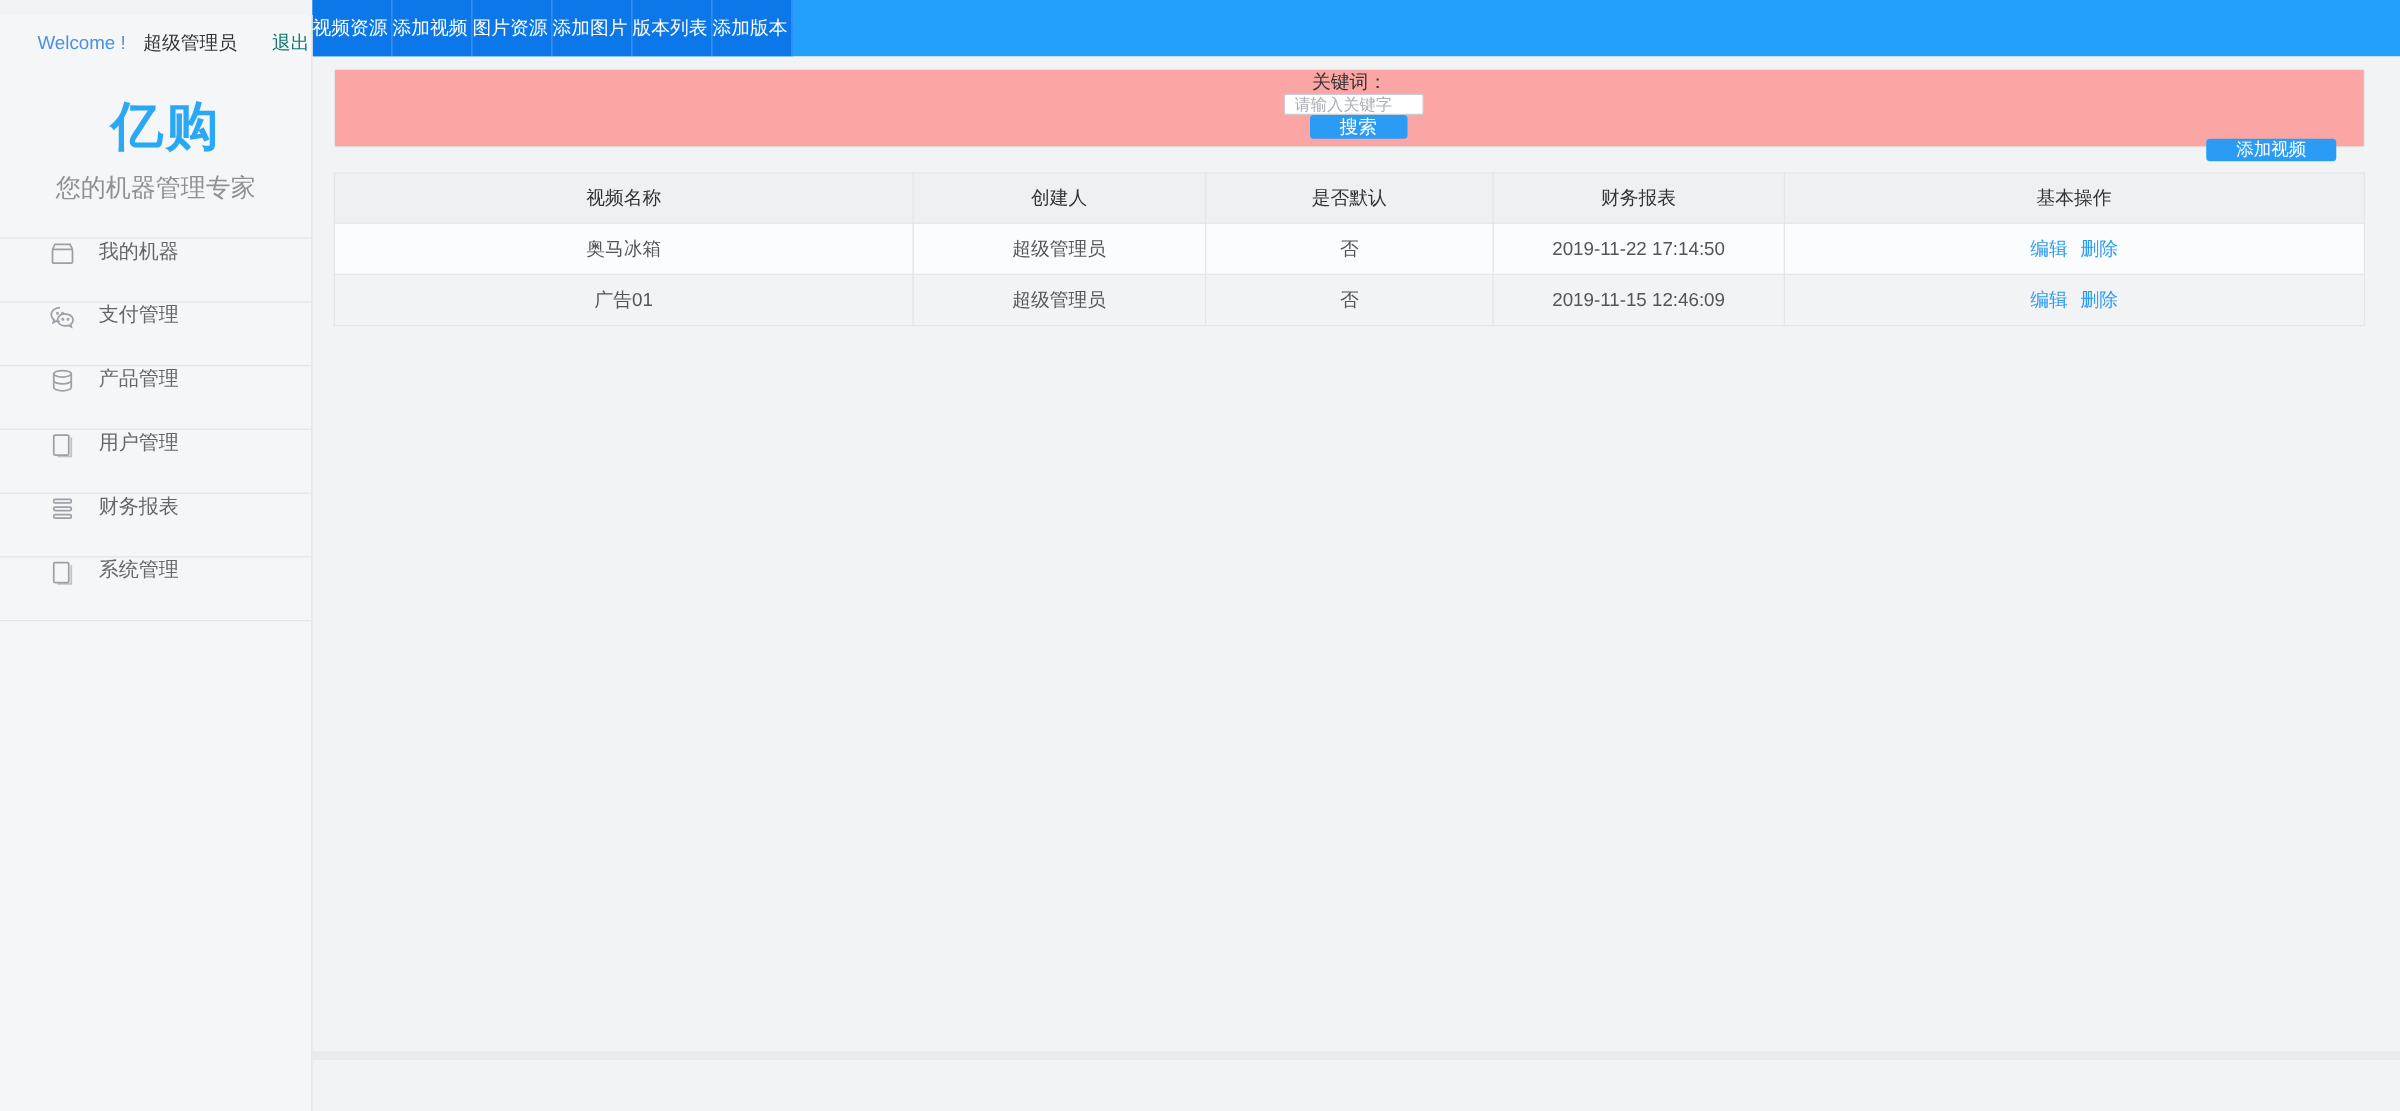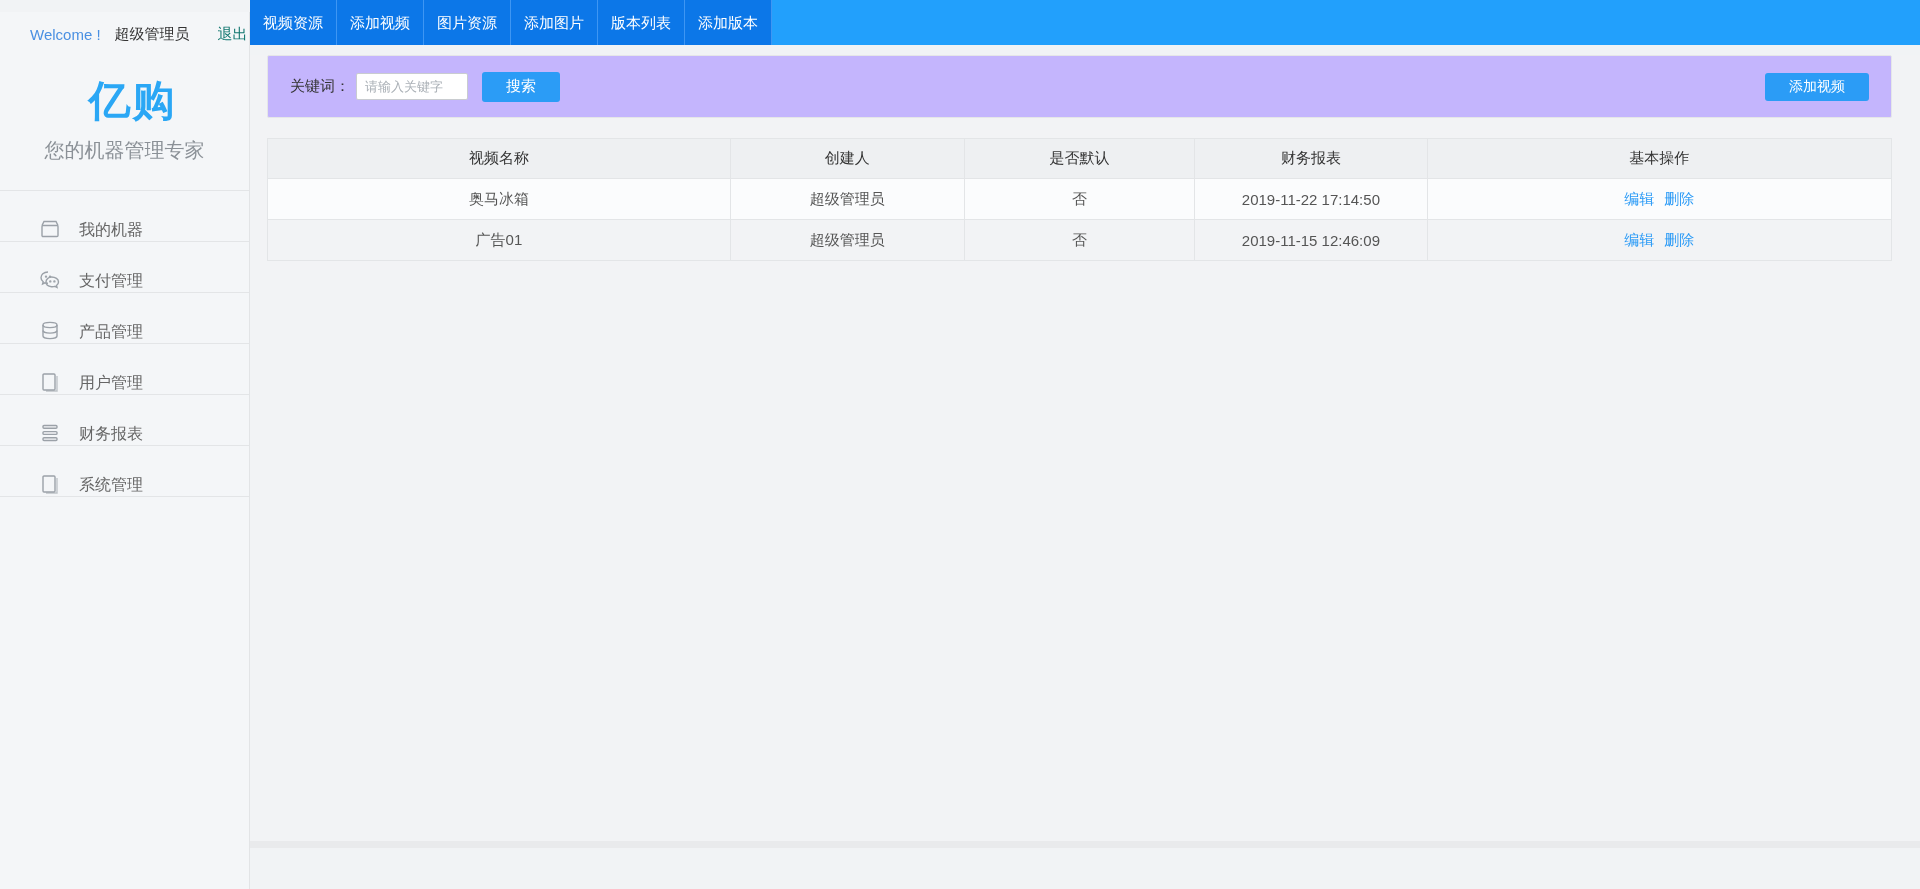--- a/index.html
+++ b/index.html
@@ -11,41 +11,41 @@
     background:#f4f6f8; border-right:1px solid #e2e4e6; z-index:2; }
   .userbar { height:45px; display:flex; align-items:center; padding-left:30px;
     font-size:15px; white-space:nowrap; }
   .userbar .welcome { color:#4a90e2; }
   .userbar .uname { color:#333; margin-left:14px; }
   .userbar .logout { color:#0f766e; margin-left:28px; cursor:pointer; }
   .brand { text-align:center; padding-top:16px; height:133px; }
   .brand .logo { font-size:42px; font-weight:bold; color:#2aa7f5; letter-spacing:2px;padding-left:16px; }
   .brand .tagline { font-size:20px; color:#8b9197; margin-top:8px; }
   .menu { border-top:1px solid #e3e5e7; }
-  .menu-item { height:51px; display:flex; align-items:flex-end; padding-left:38px;
+  .menu-item { height:51px; display:flex; align-items:flex-start; padding-left:38px;
     border-bottom:1px solid #e3e5e7; color:#666; font-size:16px; cursor:pointer; }
   .menu-item .mi { width:24px; height:24px; margin-right:17px; flex:none; display:block; }
   .menu-item .mi svg { width:24px; height:24px; stroke:#9ba1a8; fill:none;
     stroke-width:1.4; display:block; }
   .menu-item.active { background:#1670d8; color:#fff;
     border-left:7px solid #e8571c; padding-left:31px; border-bottom:none; }
   .menu-item.active .mi svg { stroke:#ffffff; }
 
   
   .main { margin-left:250px; height:889px; }
   .topnav { height:45px; background:#22a0fc; display:flex; }
   .nav-tabs { display:flex; background:#0c77e8; height:45px; }
-  .nav-tab { width:87px; line-height:45px; text-align:center; color:#fff;
+  .nav-tab { width:64px; line-height:45px; text-align:left; color:#fff;
     font-size:15px; border-right:1px solid #3e96f3; cursor:pointer; white-space:nowrap; }
 
   .content { height:793px; background:#f2f3f5; border-bottom:7px solid #e9eaec; }
 
-  .search-panel { margin:10px 28px 0 17px; height:63px; background:#c4b5fd;
+  .search-panel { margin:10px 28px 0 17px; height:63px; background:#fca5a5;
     border:1px solid #e5e6e8; border-radius:2px; display:flex; align-items:center;
-    padding:0 22px; }
+    padding:0 22px;flex-direction:column; }
   .search-panel .lbl { font-size:15px; color:#333; white-space:nowrap; }
   .search-panel input { width:112px; height:27px; margin-left:6px; border:1px solid #c9ccd0;
     border-radius:2px; background:#fff; font-size:13px; padding:0 8px; color:#333;
     font-family:inherit; }
   .search-panel input::placeholder { color:#aab0b6; }
   .btn { background:#2b9cf6; color:#fff; border:none; border-radius:3px;
     font-size:15px; cursor:pointer; font-family:inherit; }
   .btn-search { width:78px; height:30px; margin-left:14px; }
   .btn-add { width:104px; height:28px; margin-left:auto; font-size:14px; }
 

